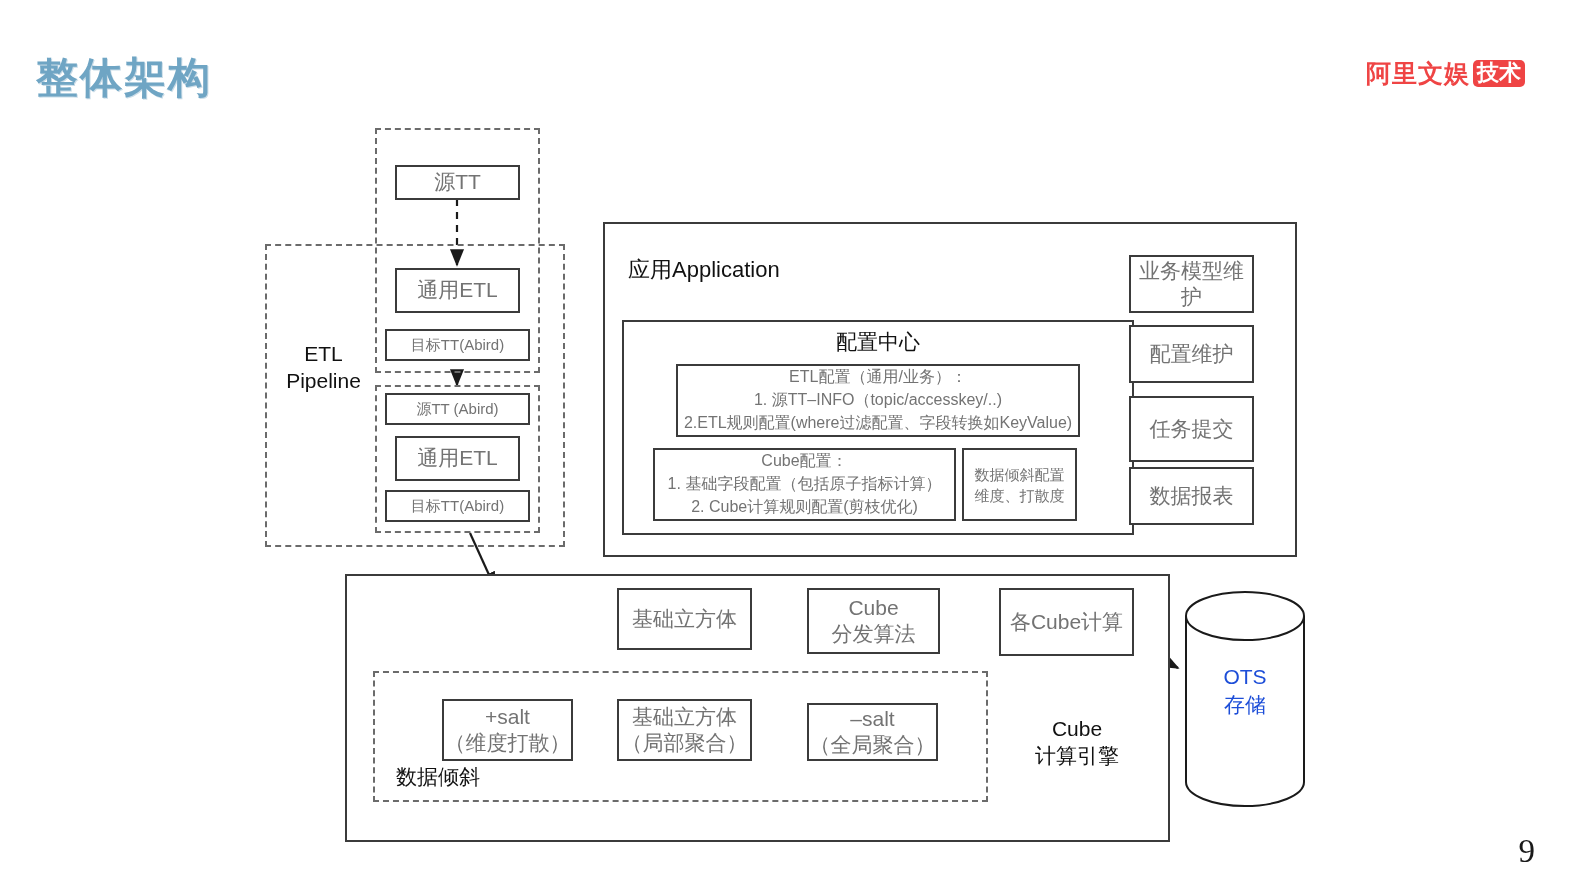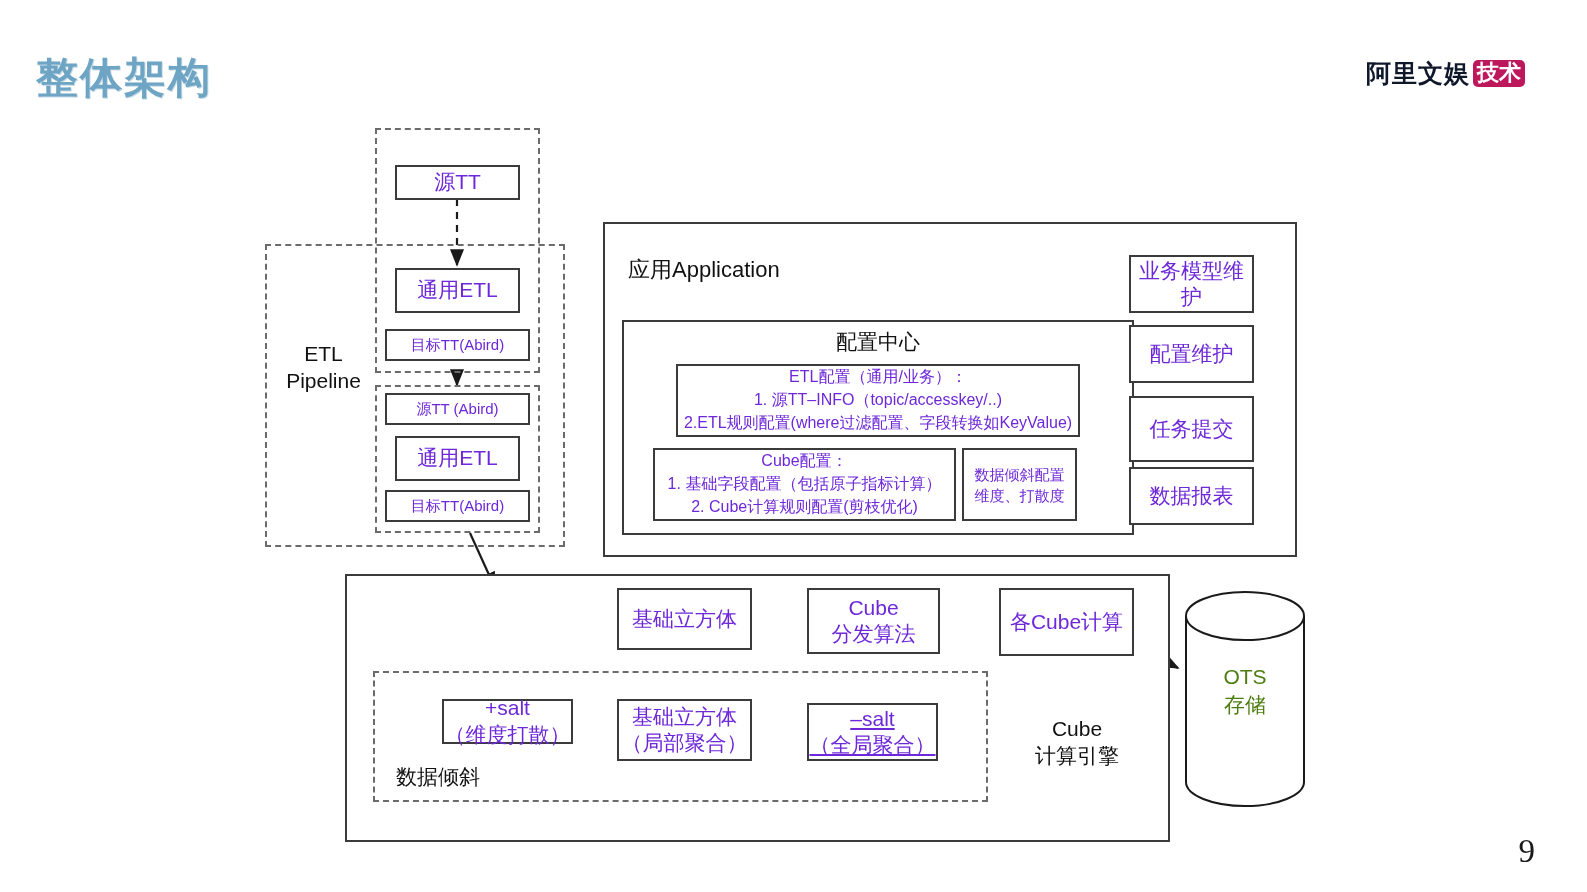--- a/index.html
+++ b/index.html
@@ -35,29 +35,29 @@
     right: 62px;
     top: 57px;
     display: flex;
     align-items: center;
     gap: 3px;
     white-space: nowrap;
   }
   .brand-cn {
     font-size: 25px;
     font-weight: bold;
-    color: #0f172a;
+    color: #ef4444;
     letter-spacing: 1px;
     font-family: Liberation Mono, monospace;
   }
   .brand-tag {
     font-size: 22px;
     font-weight: bold;
     color: #ffffff;
-    background: #be185d;
+    background: #ef4444;
     border-radius: 5px;
     padding: 1px 4px 3px 4px;
     letter-spacing: 0px;
     line-height: 1.05;
     font-family: "DejaVu Sans", "Liberation Sans", sans-serif;
   }
   .page-num {
     position: absolute;
     right: 52px;
     bottom: 22px;
@@ -69,21 +69,21 @@
   
   .box {
     position: absolute;
     border: 2px solid #3b3b3b;
     background: #ffffff;
     display: flex;
     flex-direction: column;
     align-items: center;
     justify-content: center;
     text-align: center;
-    color: #6d28d9;
+    color: #737373;
     line-height: 1.25;
   }
   .dash {
     position: absolute;
     border: 2px dashed #6b6b6b;
     background: transparent;
   }
   .plain {
     position: absolute;
     color: #111;
@@ -109,21 +109,21 @@
     position: absolute;
   }
   .cyl .cyl-label {
     position: absolute;
     width: 100%;
     top: 46%;
     transform: translateY(-50%);
     text-align: center;
     font-size: 21px;
     line-height: 1.3;
-    color: #4d7c0f;
+    color: #1d4ed8;
     white-space: pre-line;
   }
 </style>
 </head>
 <body>
 
 <div id="slide">
 
   <div class="slide-title">整体架构</div>
 
@@ -254,31 +254,31 @@
   </div>
 
   <div class="box f-lg" style="left:999px; top:588px; width:135px; height:68px;">
     <span>各Cube计算</span>
   </div>
 
   <div class="dash" style="left:373px; top:671px; width:615px; height:131px;"></div>
 
   <div class="plain f-lg" style="left:396px; top:763px; font-size:21px;">数据倾斜</div>
 
-  <div class="box f-lg" style="left:442px; top:699px; width:131px; height:45px;">
+  <div class="box f-lg" style="left:442px; top:699px; width:131px; height:62px;">
     <span style="white-space:pre-line;">+salt
 （维度打散）</span>
   </div>
 
   <div class="box f-lg" style="left:617px; top:699px; width:135px; height:62px;">
     <span style="white-space:pre-line;">基础立方体
 （局部聚合）</span>
   </div>
 
-  <div class="box f-lg" style="left:807px; top:703px; width:131px; height:58px;text-decoration:underline;">
+  <div class="box f-lg" style="left:807px; top:703px; width:131px; height:58px;">
     <span style="white-space:pre-line;">–salt
 （全局聚合）</span>
   </div>
 
   <div class="cyl" style="left:1184px; top:590px; width:122px; height:218px;">
     <svg width="122" height="218" viewBox="0 0 122 218">
       <path d="M2,26 L2,192 A59,24 0 0 0 120,192 L120,26" fill="#ffffff" stroke="#1a1a1a" stroke-width="2"></path>
       <ellipse cx="61" cy="26" rx="59" ry="24" fill="#ffffff" stroke="#1a1a1a" stroke-width="2"></ellipse>
     </svg>
     <div class="cyl-label">OTS

